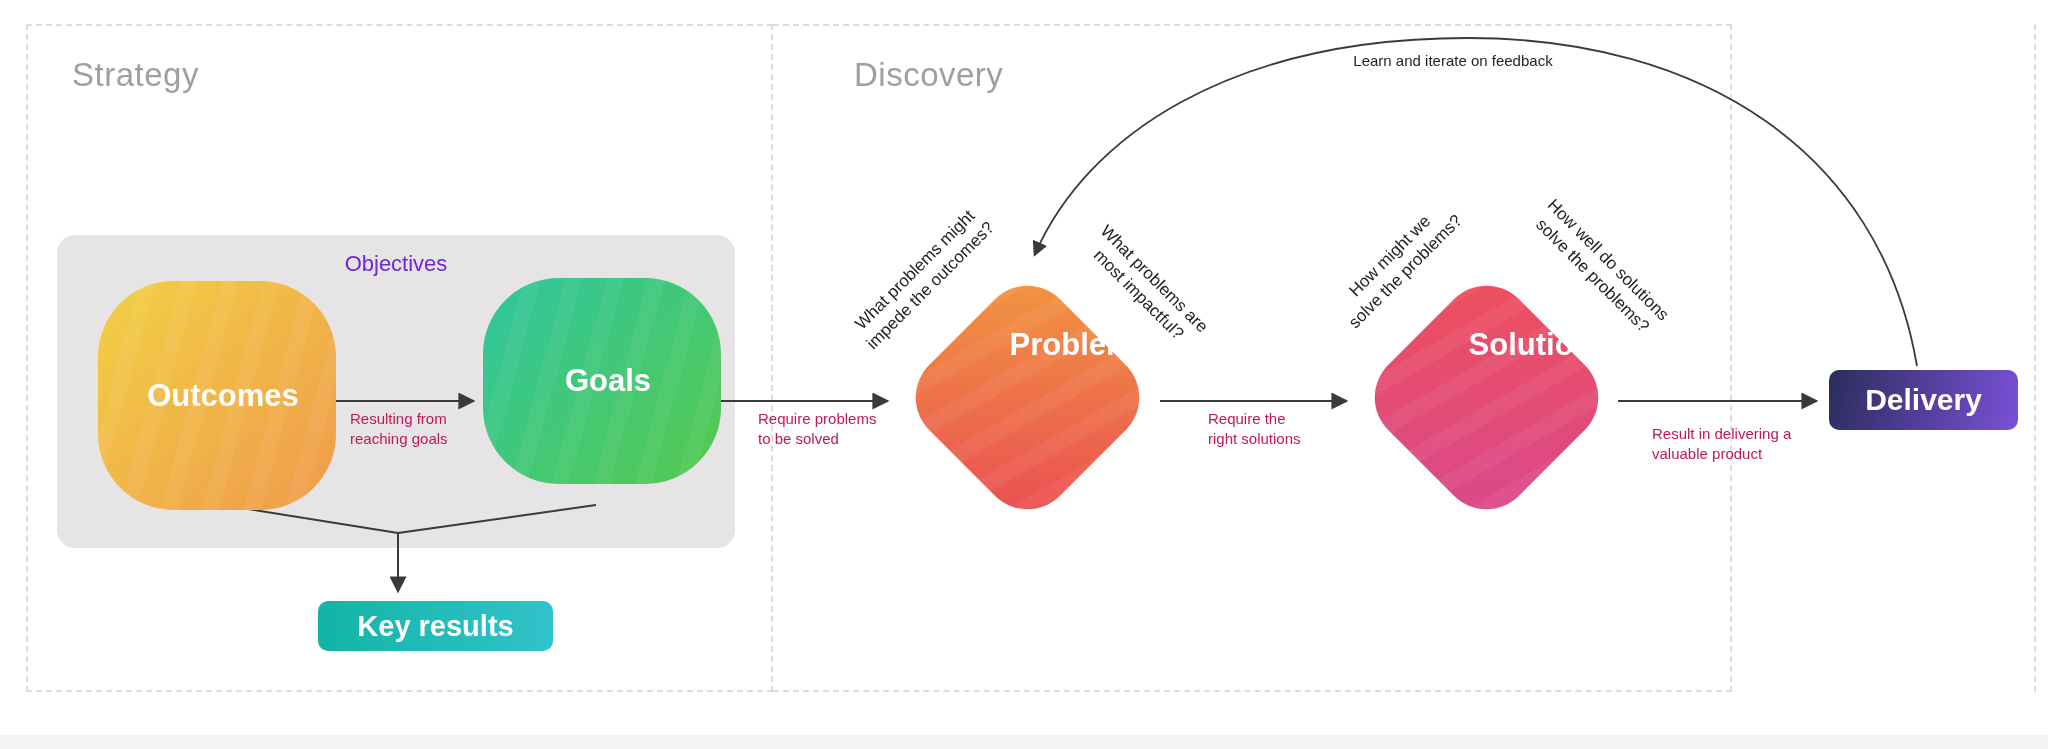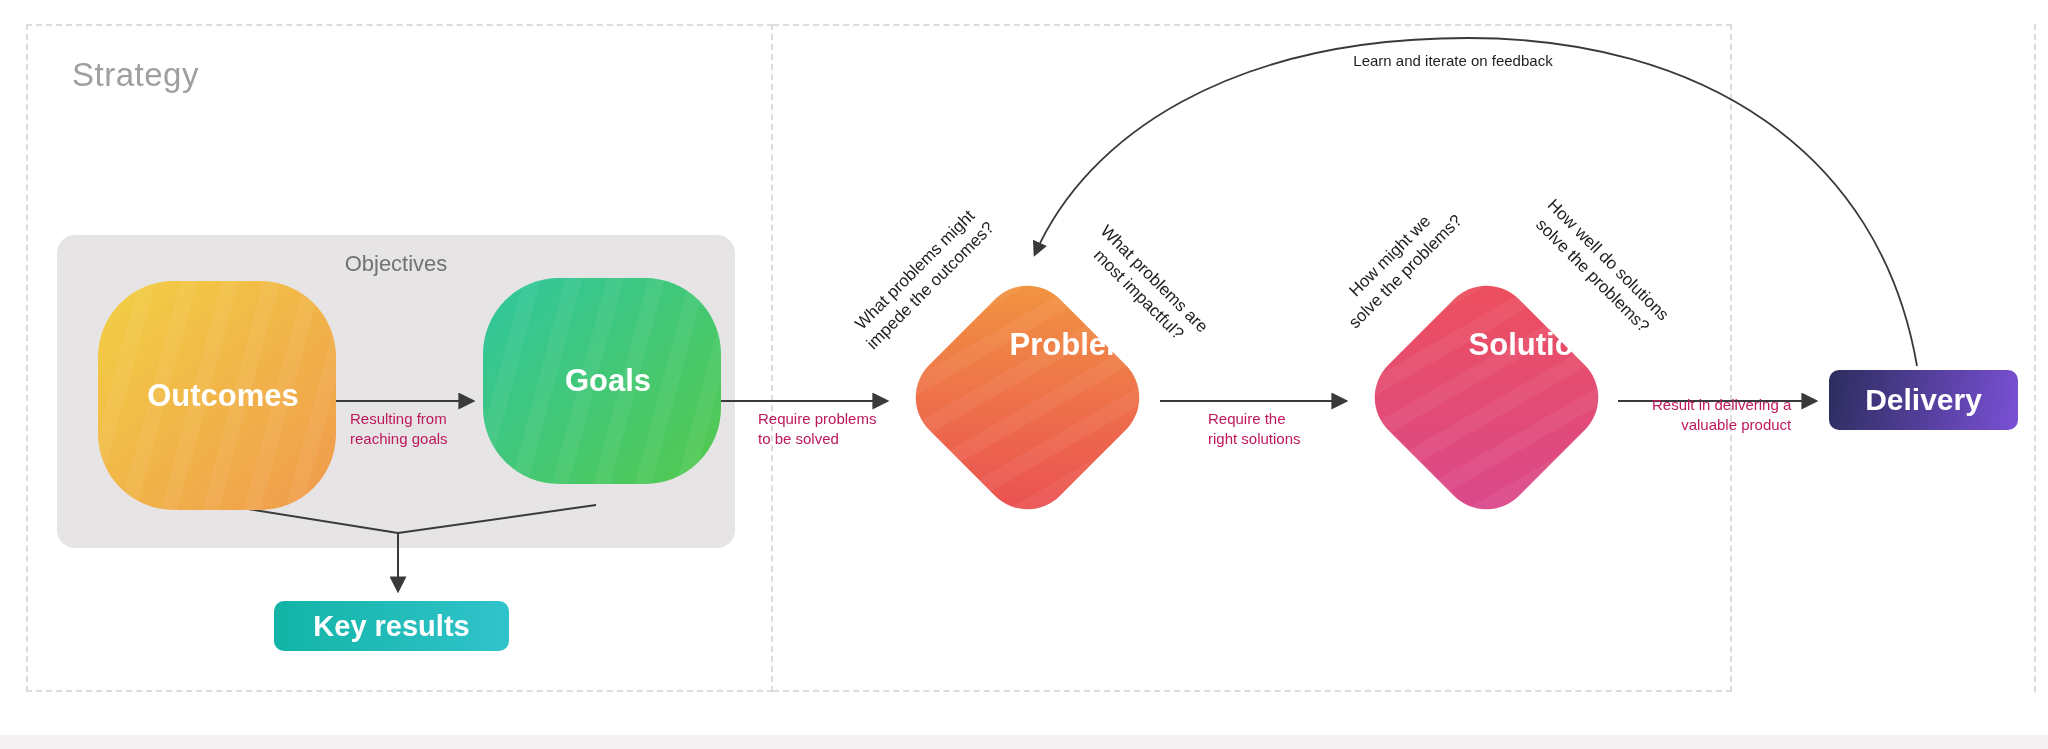--- a/index.html
+++ b/index.html
@@ -19,21 +19,21 @@
   .title-strategy  { left:72px;  top:56px; }
   .title-discovery { left:854px; top:56px; }
 
   
   .objectives {
     position:absolute; left:57px; top:235px; width:678px; height:313px;
     background:#e6e4e4; border-radius:18px;
   }
   .objectives-label {
     position:absolute; top:16px; left:0; width:100%; text-align:center;
-    font-size:22px; font-weight:500; color:#737373;
+    font-size:22px; font-weight:500; color:#6d28d9;
   }
 
   
   svg.edges { position:absolute; left:0; top:0; pointer-events:none; }
 
   
   .blob {
     position:absolute; display:flex; align-items:center; justify-content:center;
     color:#fff; font-weight:bold; font-size:31px; border-radius:76px;padding-left:12px;
   }
@@ -64,21 +64,21 @@
   }
   .pill-keyresults { left:274px;  top:601px; width:235px; height:50px; font-size:29px; }
   .pill-delivery   { left:1829px; top:370px; width:189px; height:60px; font-size:30px; }
 
   
   .edge-label { position:absolute; font-size:15px; line-height:1.35; color:#be185d; }
   .edge-label .l { display:block; }
   .lbl-outcomes-goals     { left:350px;  top:409px; }
   .lbl-goals-problems     { left:758px;  top:409px; }
   .lbl-problems-solutions { left:1208px; top:409px; }
-  .lbl-solutions-delivery { left:1652px; top:395px;text-align:right; }
+  .lbl-solutions-delivery { left:1652px; top:424px; }
   .lbl-feedback { position:absolute; left:1300px; top:52px; width:306px; text-align:center; font-size:15px; color:#1f1f1f; }
 
   
   .ann { position:absolute; font-size:17px; line-height:1.3; color:#1f1f1f; text-align:center; }
   .ann .l { display:block; }
   .ann-ccw { transform:rotate(-45deg); }
   .ann-cw  { transform:rotate(45deg); }
   .ann-problems-left  { left:823px;  top:256px; width:200px; }
   .ann-problems-right { left:1058px; top:265px; width:176px; }
   .ann-solutions-left { left:1310px; top:242px; width:176px; }
@@ -89,20 +89,21 @@
 </head>
 <body>
 
 <div class="canvas">
 
   <div class="region region-strategy"></div>
   <div class="region region-discovery"></div>
   <div class="edge-dash"></div>
 
   <div class="region-title title-strategy">Strategy</div>
+  <div class="region-title title-discovery">Discovery</div>
 
   <div class="objectives">
     <div class="objectives-label">Objectives</div>
   </div>
 
   <svg class="edges" width="2048" height="749" viewBox="0 0 2048 749">
     <defs>
       <marker id="arrow" viewBox="0 0 10 10" refX="8" refY="5" markerWidth="8.5" markerHeight="8.5" orient="auto-start-reverse">
         <path d="M0,0 L10,5 L0,10 z" fill="#3a3a3a"></path>
       </marker>
@@ -116,21 +117,21 @@
     <path d="M 1618 401 H 1815" stroke="#3a3a3a" stroke-width="2" fill="none" marker-end="url(#arrow)"></path>
     <path d="M 1917 366 C 1880 150, 1700 38, 1468 38 C 1230 38, 1087 136, 1035 254" stroke="#3a3a3a" stroke-width="1.8" fill="none" marker-end="url(#arrow)"></path>
   </svg>
 
   <div class="blob blob-outcomes" style="background: linear-gradient(135deg, rgb(242, 208, 68), rgb(240, 154, 77));">
     <span>Outcomes</span>
   </div>
   <div class="blob blob-goals" style="background: linear-gradient(135deg, rgb(47, 198, 160), rgb(85, 201, 77));">
     <span>Goals</span>
   </div>
-  <div class="pill pill-keyresults" style="background: linear-gradient(90deg, rgb(18, 180, 166), rgb(49, 195, 203));">
+  <div class="pill pill-keyresults" style="background: linear-gradient(90deg, rgb(18, 180, 166), rgb(49, 195, 203)); margin-left: 44px;">
     <span>Key results</span>
   </div>
 
   <div class="diamond diamond-problems" style="background: linear-gradient(135deg, rgb(242, 153, 63), rgb(234, 75, 84));">
     <span class="diamond-label">Problems</span>
   </div>
   <div class="diamond diamond-solutions" style="background: linear-gradient(135deg, rgb(238, 80, 89), rgb(217, 72, 143));">
     <span class="diamond-label">Solutions</span>
   </div>
 

